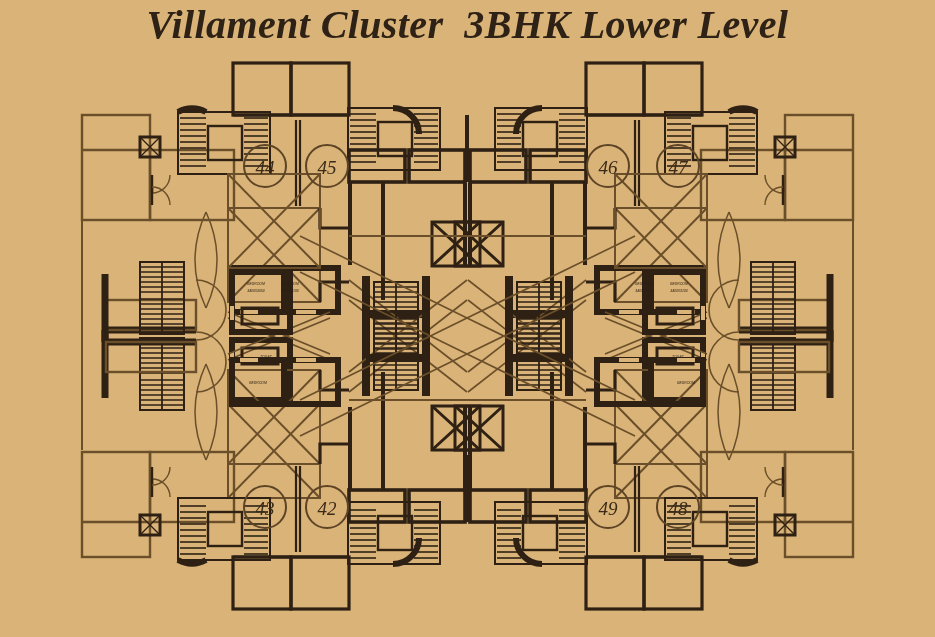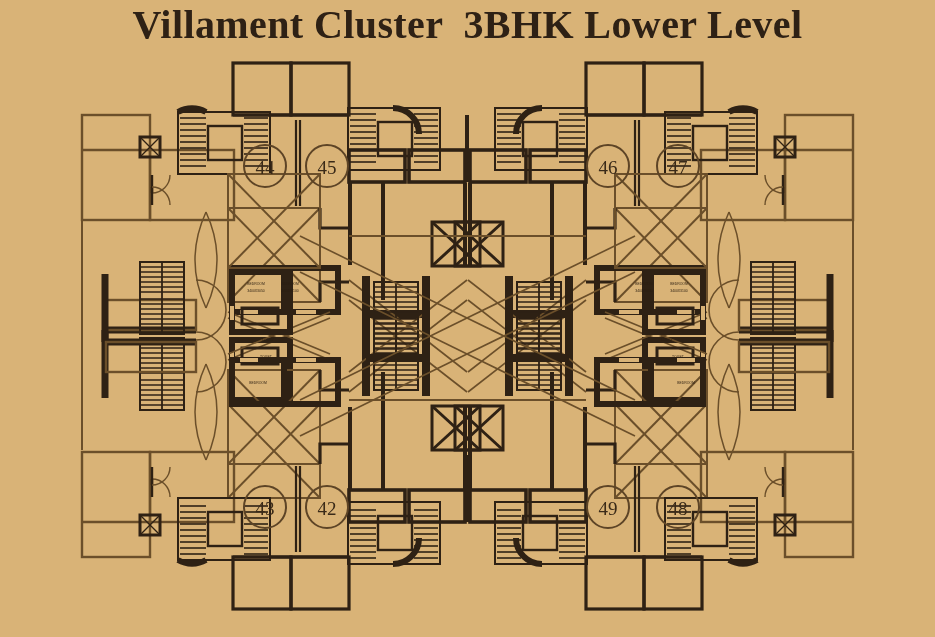--- a/index.html
+++ b/index.html
@@ -3,21 +3,21 @@
 <meta charset="utf-8">
 <style>
   html,body{margin:0;padding:0;}
   body{
     width:935px;height:637px;
     background:#d9b377;
     font-family:"Liberation Serif",serif;
     overflow:hidden;
     position:relative;
   }
-  #plan-root{position:absolute;inset:0;}
+  #plan-root{position:absolute;inset:0;font-style:italic;}
   .title{
     position:absolute;left:0;right:0;top:0;height:48px;
     display:flex;align-items:center;justify-content:center;
     font-family:"Liberation Serif",serif;
     font-size:40px;font-weight:700;color:#2e2115;
     letter-spacing:.4px;white-space:pre;
   }
   svg.canvas{position:absolute;left:0;top:0;width:935px;height:637px;}
   .wm{
     position:absolute;left:255px;top:368px;

